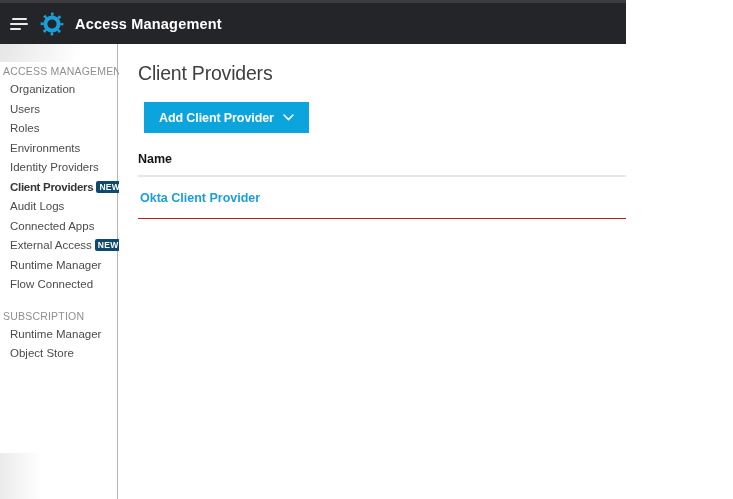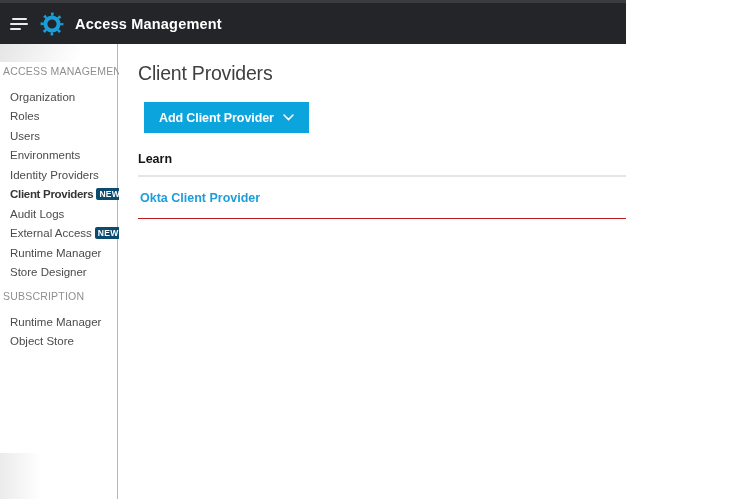--- a/index.html
+++ b/index.html
@@ -44,21 +44,21 @@
     position: absolute; left: 0; bottom: 0; width: 42px; height: 46px;
     background: linear-gradient(to right, rgba(0,0,0,0.08), rgba(0,0,0,0));
     pointer-events: none;
   }
   .side-label {
     margin: 12px 0 5px 3px; height: 13px; font-size: 10.5px; color: #8f8f8f;
     letter-spacing: 0.2px; white-space: nowrap;
   }
   .side-section:first-of-type .side-label { margin-top: 21px; }
   .side-item {
-    height: 19.5px; padding-left: 10px; display: flex; align-items: flex-end;
+    height: 19.5px; padding-left: 10px; display: flex; align-items: flex-start;
     font-size: 11.5px; color: #4b4b4b; white-space: nowrap; cursor: pointer;
   }
   .side-item.active .item-label { font-weight: 700; color: #363636; letter-spacing: -0.3px; }
   .badge {
     margin-left: 3px; padding: 1px 3px 1px; background: #0c4a6e; color: #ffffff;
     font-size: 8.5px; font-weight: 700; border-radius: 2px; letter-spacing: 0.3px;
     line-height: 1.2;
   }
 
   
@@ -111,50 +111,53 @@
     <span class="app-title">Access Management</span>
   </header>
 
   <aside class="sidebar">
     <div class="side-section">
       <div class="side-label">ACCESS MANAGEMENT</div>
       <div class="side-item">
         <span class="item-label">Organization</span>
       </div>
       <div class="side-item">
-        <span class="item-label">Roles</span>
+        <span class="item-label">Users</span>
       </div>
       <div class="side-item">
-        <span class="item-label">Users</span>
+        <span class="item-label">Roles</span>
       </div>
       <div class="side-item">
         <span class="item-label">Environments</span>
       </div>
       <div class="side-item">
         <span class="item-label">Identity Providers</span>
       </div>
       <div class="side-item active">
         <span class="item-label">Client Providers</span>
         <span class="badge">NEW</span>
       </div>
       <div class="side-item">
         <span class="item-label">Audit Logs</span>
       </div>
       <div class="side-item">
+        <span class="item-label">Connected Apps</span>
+      </div>
+      <div class="side-item">
         <span class="item-label">External Access</span>
         <span class="badge">NEW</span>
       </div>
     </div>
 
     <div class="side-section">
       <div class="side-item">
         <span class="item-label">Runtime Manager</span>
       </div>
       <div class="side-item">
-        <span class="item-label">Store Designer</span>
+        <span class="item-label">Flow Connected</span>
       </div>
     </div>
 
     <div class="side-section">
       <div class="side-label">SUBSCRIPTION</div>
       <div class="side-item">
         <span class="item-label">Runtime Manager</span>
       </div>
       <div class="side-item">
         <span class="item-label">Object Store</span>
@@ -170,21 +173,21 @@
 
     <button class="add-btn">
       <span>Add Client Provider</span>
       <svg width="11" height="7" viewBox="0 0 11 7">
         <path d="M1 1 L5.5 5.6 L10 1" fill="none" stroke="#ffffff" stroke-width="1.5" stroke-linecap="round"></path>
       </svg>
     </button>
 
     <div class="table">
       <div class="table-head">
-        <span class="col">Learn</span>
+        <span class="col">Name</span>
       </div>
       <div class="table-row">
         <a class="link">Okta Client Provider</a>
       </div>
     </div>
   </main>
 
 </div>
 
 </body></html>

